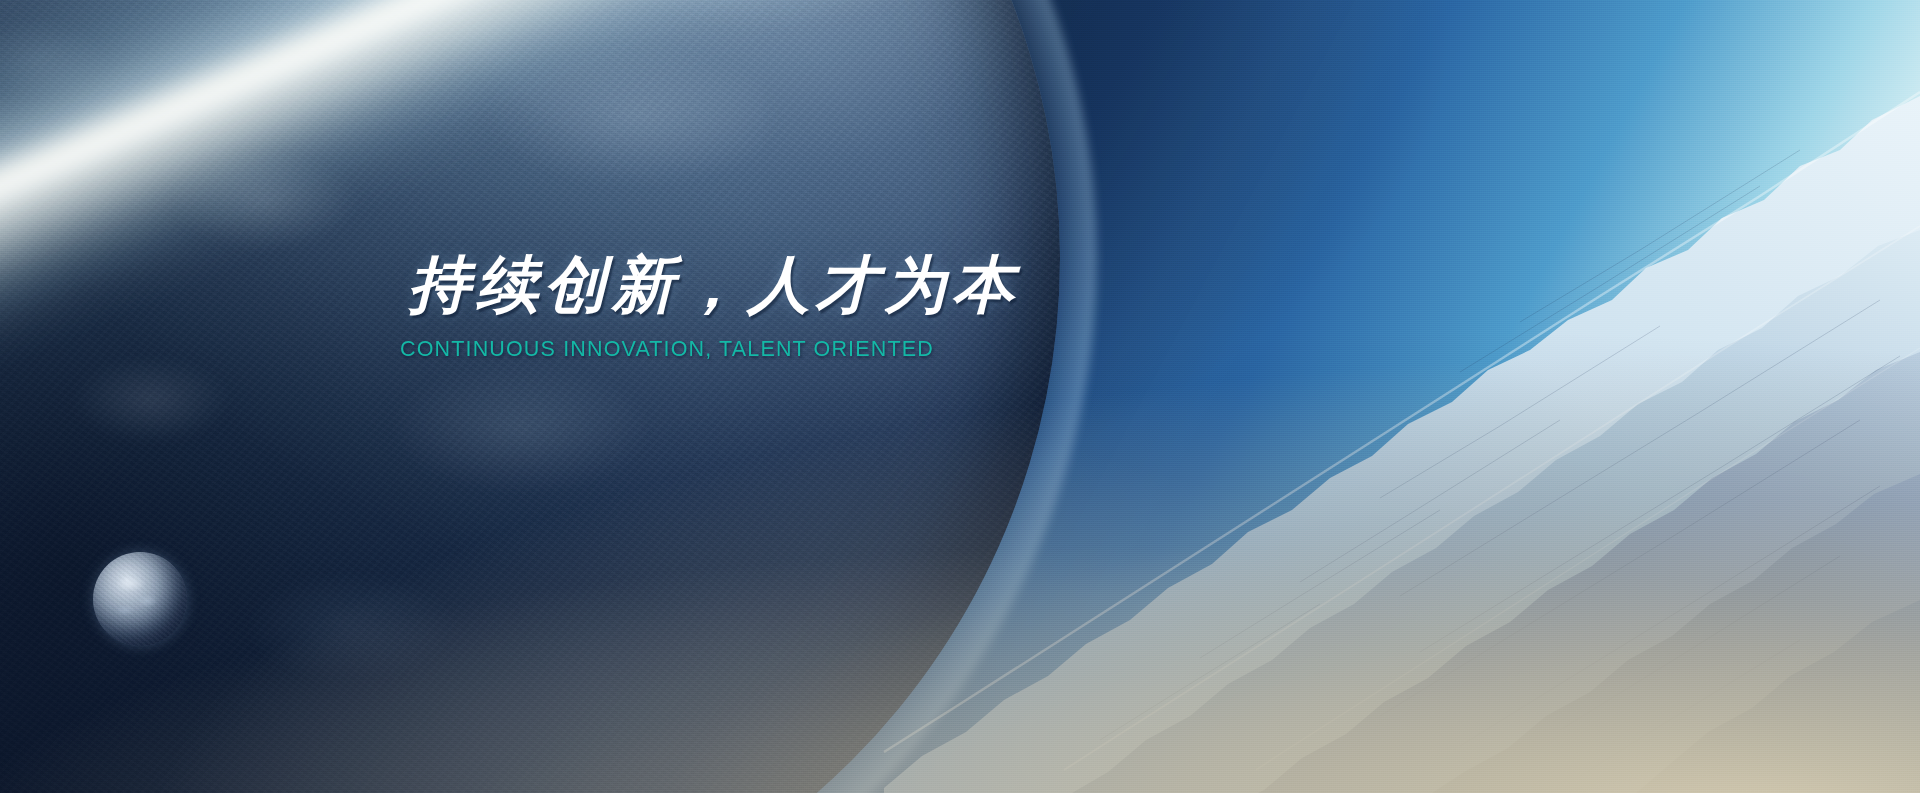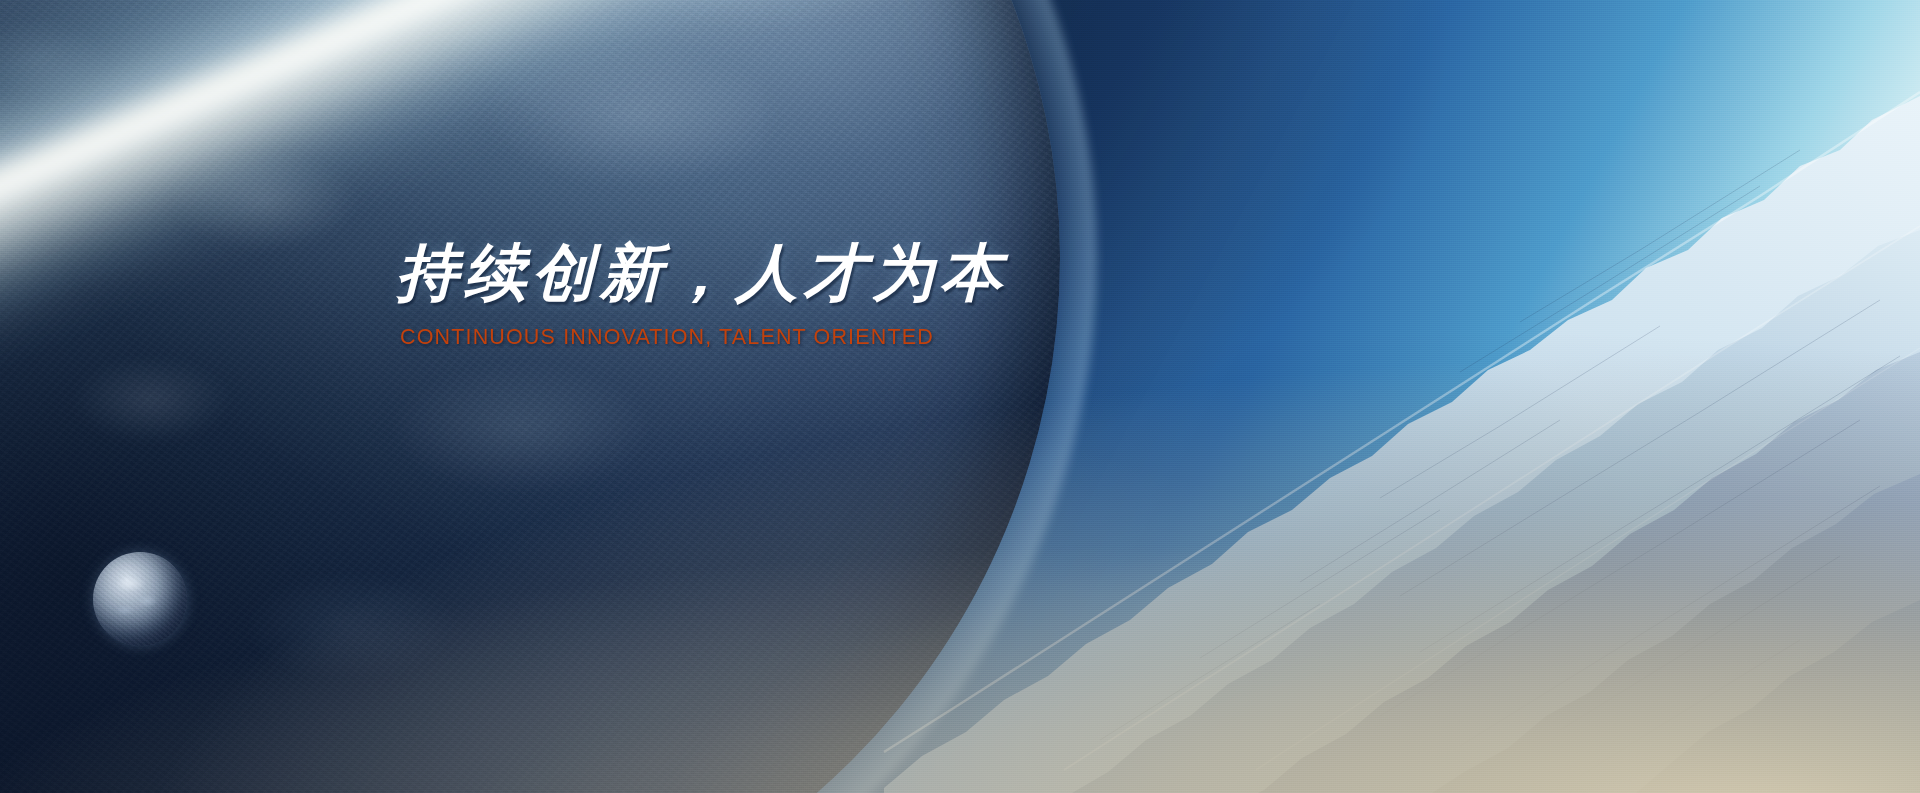--- a/index.html
+++ b/index.html
@@ -227,40 +227,40 @@
   }
 
   
   #copy {
     position: absolute;
     left: 396px;
     top: 238px;
     width: 760px;
   }
   #headline {
-    margin: 0;
+    margin: 12px;
     font-family: "DejaVu Serif", "Liberation Serif", serif;
     font-size: 62px;
     line-height: 1.12;
     font-weight: 700;
     font-style: italic;
     letter-spacing: 6px;
     color: #ffffff;
     white-space: nowrap;
     text-shadow:
        2px 3px 2px rgba(10,24,48,0.55),
        0 0 14px rgba(150,195,235,0.30);
   }
   #subhead {
     margin: 18px 0 0 4px;
     font-size: 21.5px;
     line-height: 1.2;
     font-weight: 400;
     letter-spacing: 1.15px;
-    color: #c2410c;
+    color: #14b8a6;
     white-space: nowrap;
     text-shadow: 1px 2px 3px rgba(9,22,45,0.55);
   }
 </style>
 </head>
 <body>
 
 <div id="stage">
 
   <div class="layer" id="space-base"></div>

